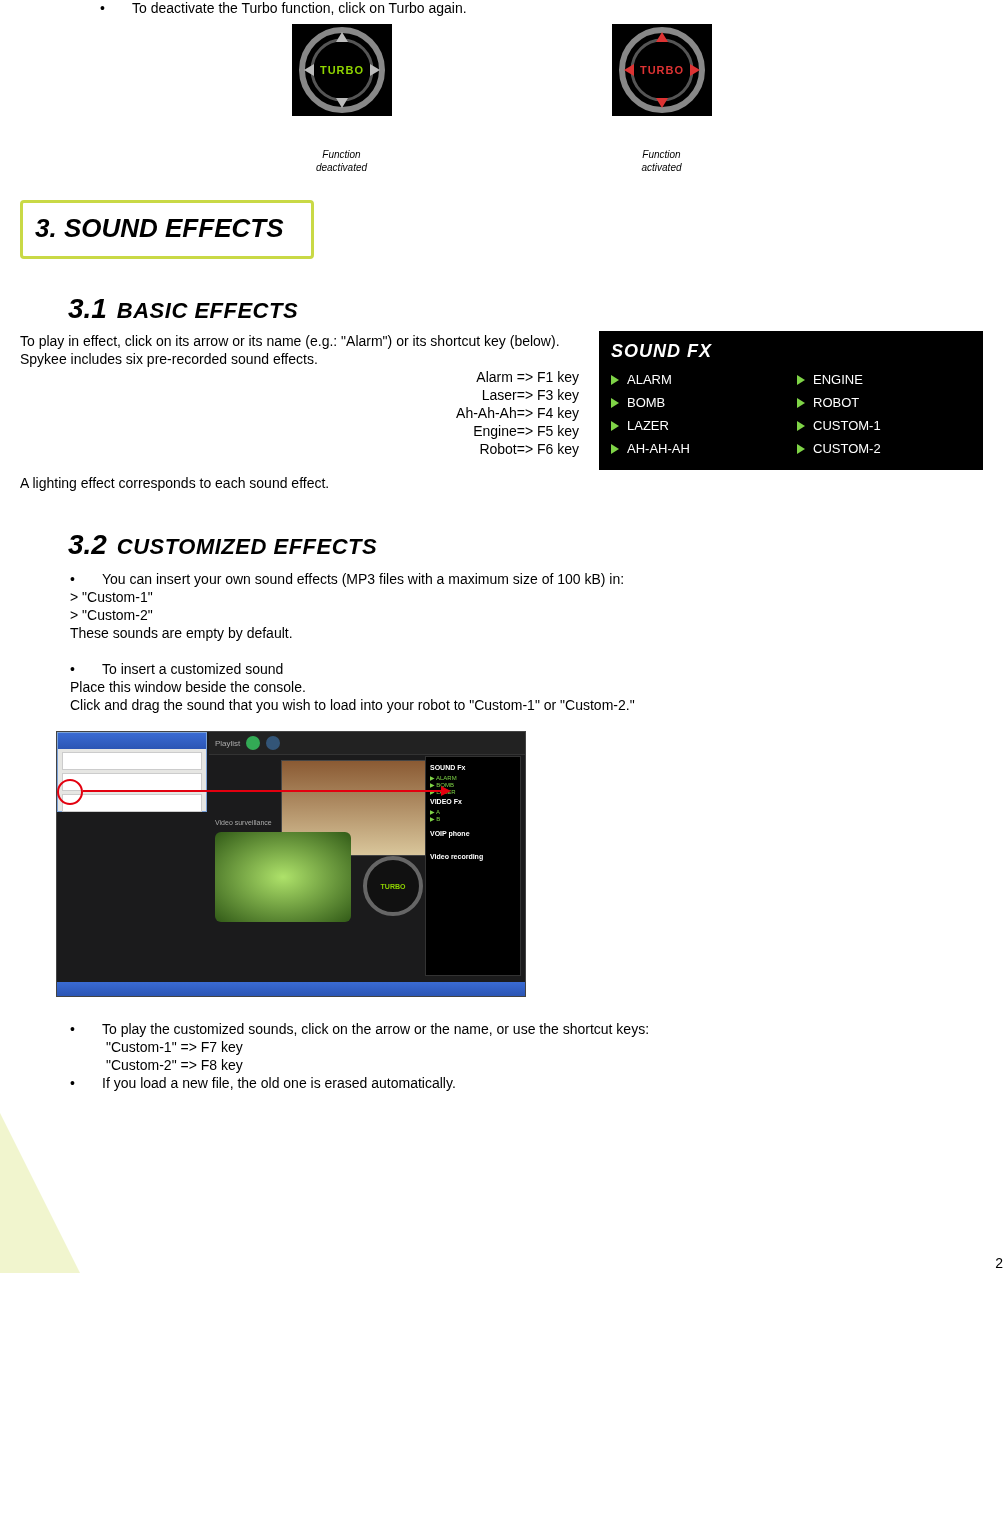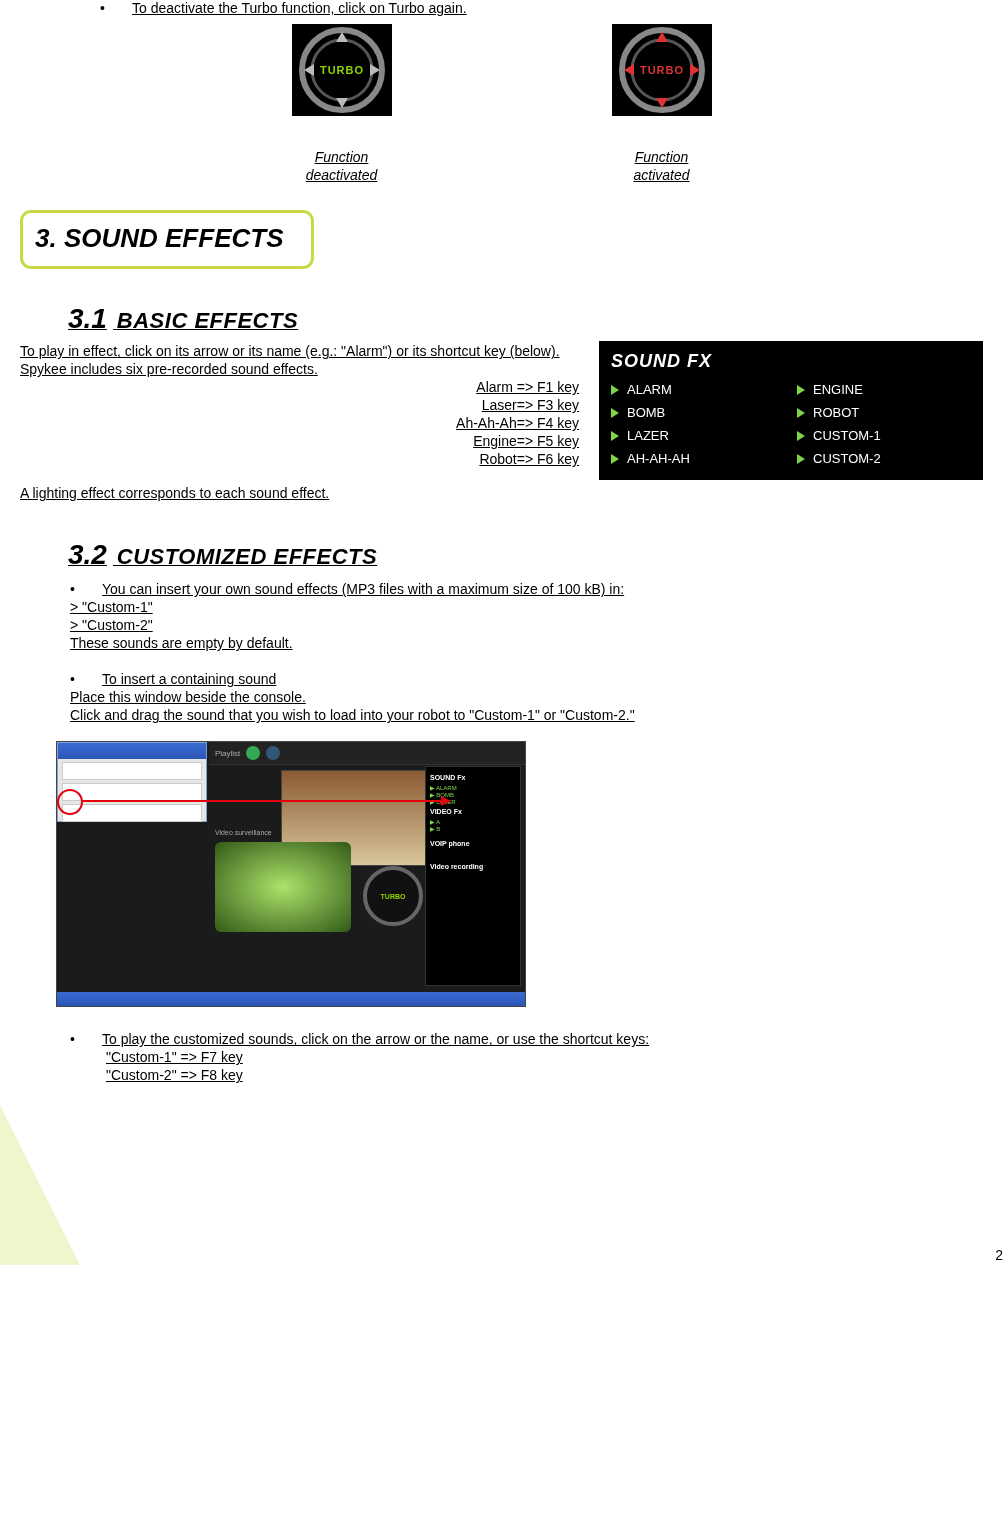--- a/index.html
+++ b/index.html
@@ -8,21 +8,20 @@
     color: #000;
     margin: 0;
     padding: 0;
     background: #fff;
     width: 1003px;
     position: relative;
   }
   .page {
     padding: 0 20px 40px 20px;
     position: relative;
-    text-decoration: underline;
   }
   .bullet-row {
     padding-left: 80px;
     margin: 0 0 8px 0;
   }
   .bullet-dot {
     display: inline-block;
     width: 32px;
     vertical-align: top;
   }
@@ -38,26 +37,26 @@
   .turbo-chip {
     width: 100px;
     height: 92px;
     margin: 0 auto 32px auto;
     position: relative;
     background: #000;
   }
   .turbo-chip svg { position: absolute; top: 0; left: 0; }
   .turbo-caption {
     font-style: italic;
-    font-size: 14px;
+    font-size: 10px;
     line-height: 1.3;
   }
   .section-header {
     border: 3px solid #c9d946;
-    border-radius: 11px;
+    border-radius: 4px;
     display: inline-block;
     padding: 10px 28px 12px 12px;
     margin: 22px 0 28px 0;
   }
   .section-header span {
     font-family: Verdana, Arial, sans-serif;
     font-weight: bold;
     font-style: italic;
     font-size: 26px;
   }
@@ -347,21 +346,21 @@
     <span class="num">3.2</span>
     <span class="txt">CUSTOMIZED EFFECTS</span>
   </div>
 
   <div class="sub-block">
     <p><span class="bullet-dot">•</span><span>You can insert your own sound effects (MP3 files with a maximum size of 100 kB) in:</span></p>
     <p>&gt; "Custom-1"</p>
     <p>&gt; "Custom-2"</p>
     <p>These sounds are empty by default.</p>
     <br>
-    <p><span class="bullet-dot">•</span><span>To insert a containing sound</span></p>
+    <p><span class="bullet-dot">•</span><span>To insert a customized sound</span></p>
     <p>Place this window beside the console.</p>
     <p>Click and drag the sound that you wish to load into your robot to "Custom-1" or "Custom-2."</p>
   </div>
 
   <div class="console-fig">
     <div class="console-win">
       <div class="console-titlebar"></div>
       <div class="console-row"></div>
       <div class="console-row"></div>
       <div class="console-row"></div>
@@ -394,19 +393,20 @@
       <div style="position:absolute;left:6px;bottom:106px;color:#aaa;font-size:7px">Video surveillance</div>
     </div>
     <div class="red-arrow"></div>
     <div class="taskbar"></div>
   </div>
 
   <div class="sub-block">
     <p><span class="bullet-dot">•</span><span>To play the customized sounds, click on the arrow or the name, or use the shortcut keys:</span></p>
     <p style="padding-left:36px">"Custom-1"  =&gt; F7 key</p>
     <p style="padding-left:36px">"Custom-2"  =&gt; F8 key</p>
+    <p><span class="bullet-dot">•</span><span>If you load a new file, the old one is erased automatically.</span></p>
   </div>
 
   <div style="height:140px"></div>
 
   <div class="footer-tri"></div>
   <div class="page-num">2</div>
 </div>
 
 </body></html>

